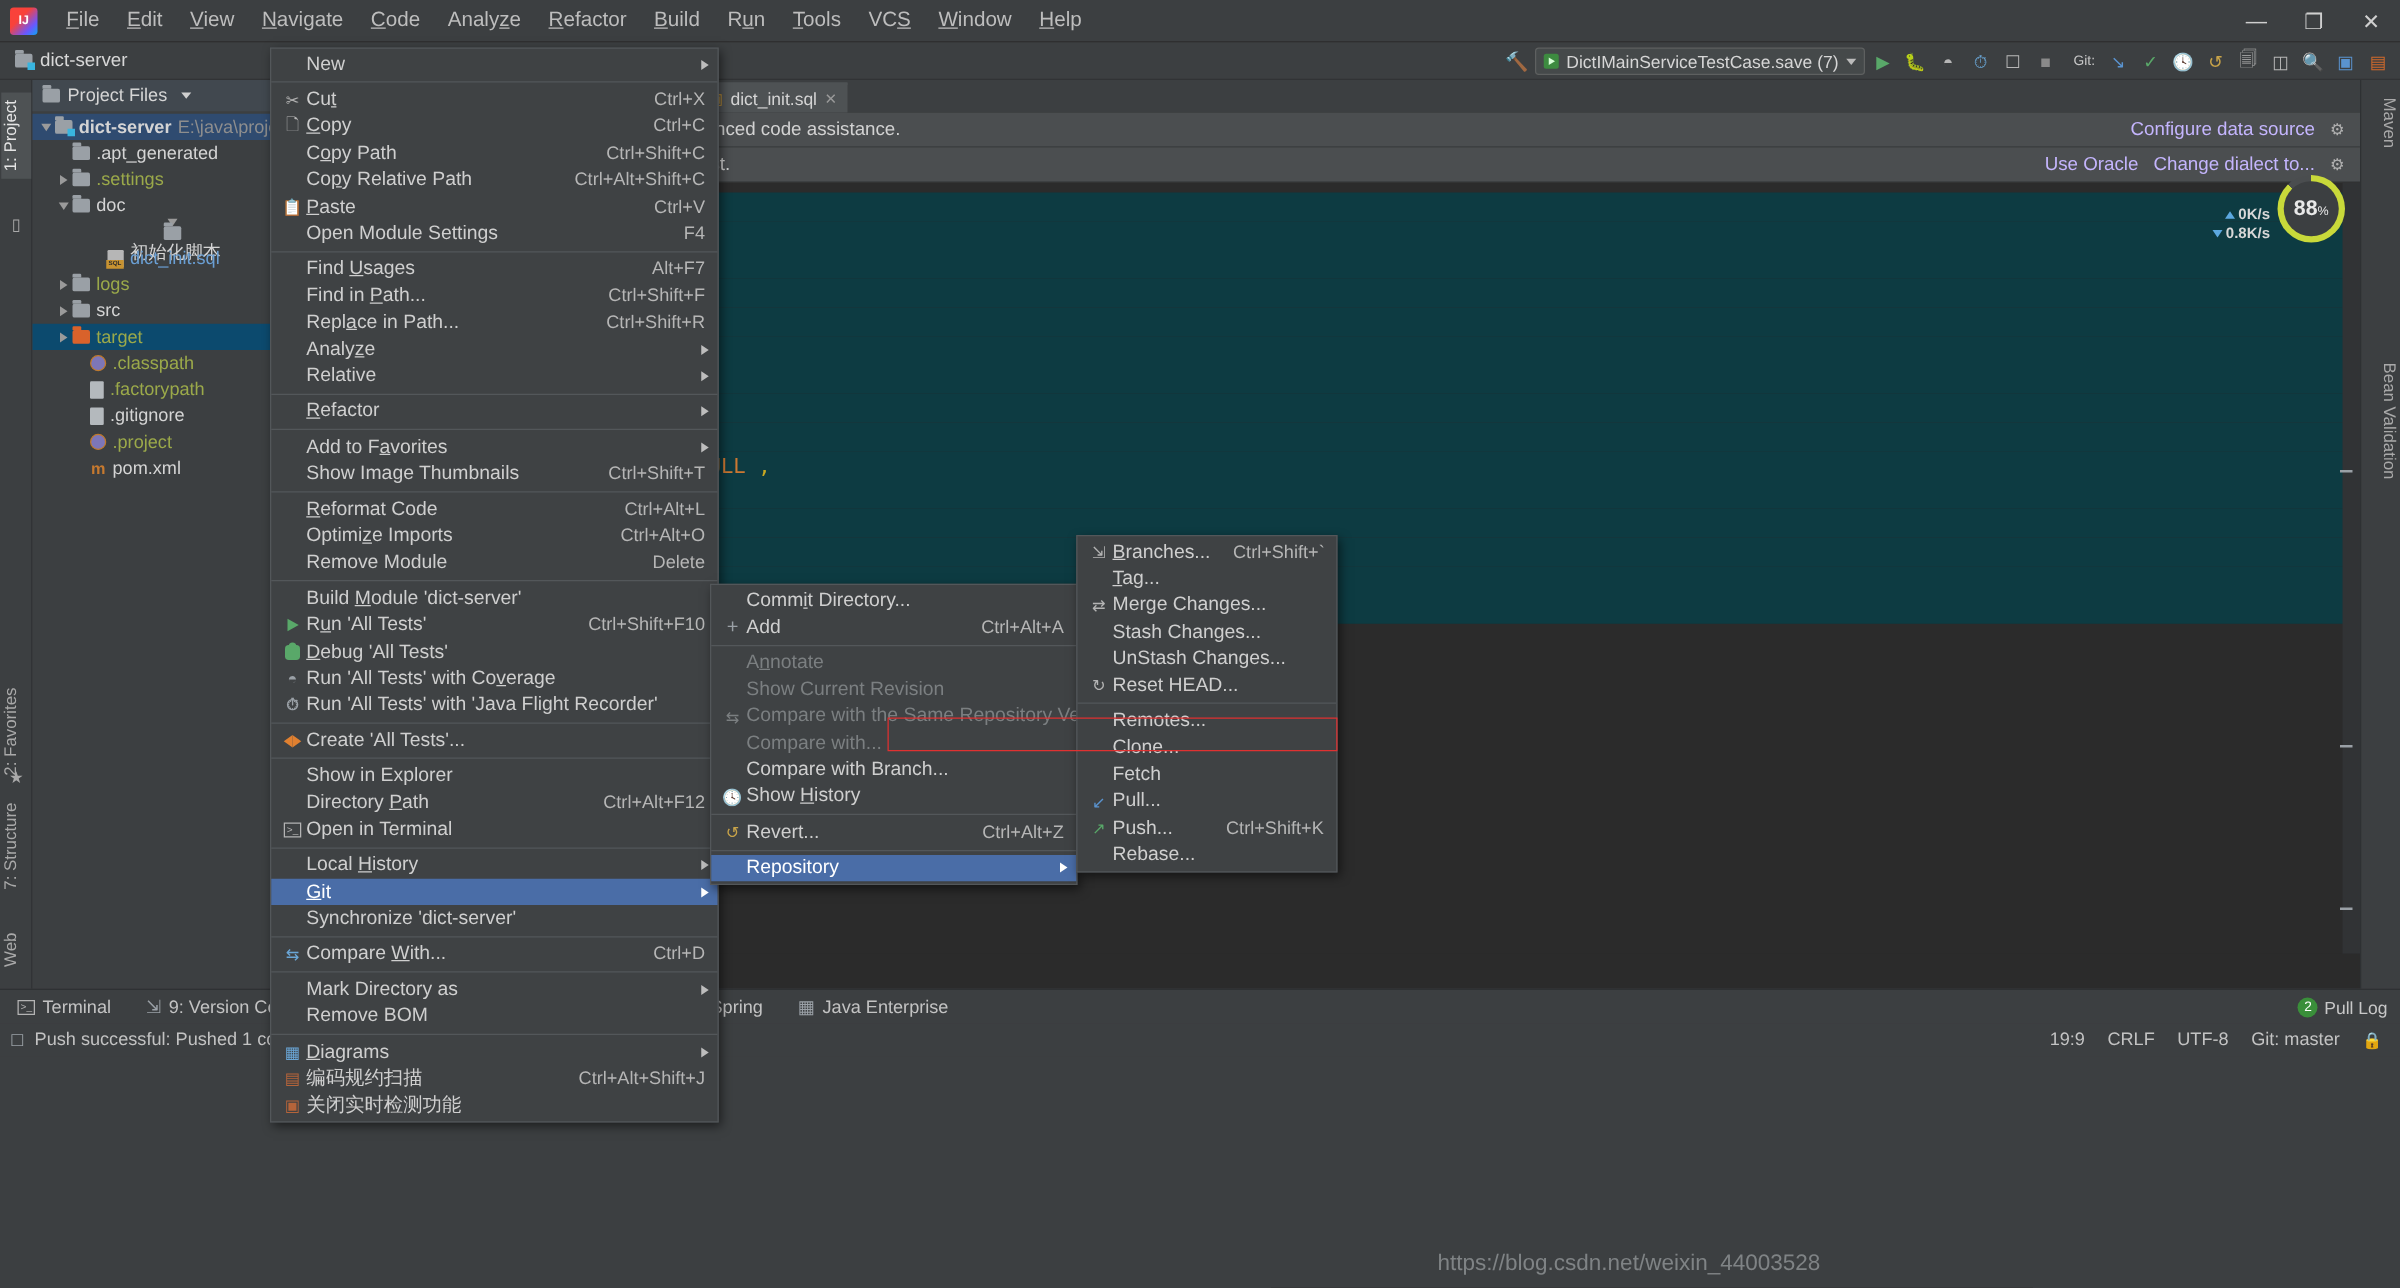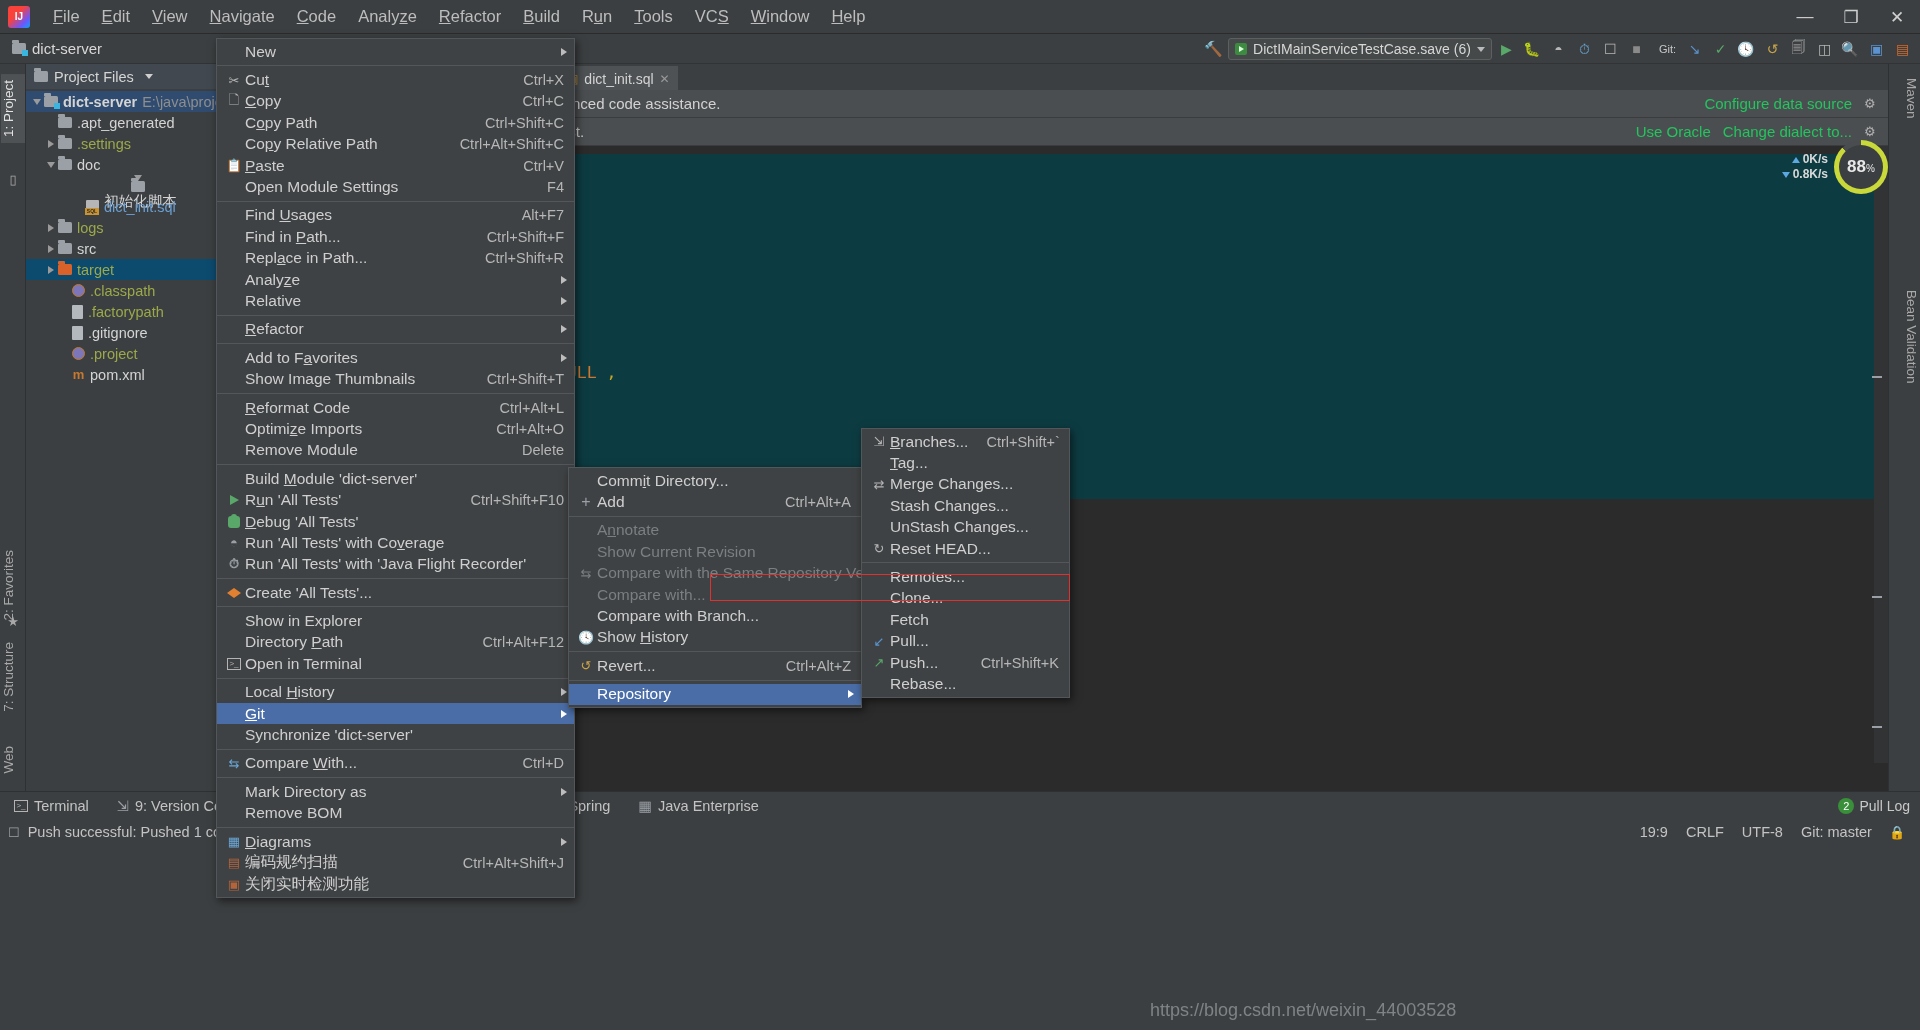--- a/index.html
+++ b/index.html
@@ -151,21 +151,21 @@
   .tabstrip { height: 26px; background: #3c3f41; display:flex; align-items:flex-end; }
   .etab {
     height: 24px; background:#4e5254; display:flex; align-items:center; gap:6px;
     padding: 0 8px; font-size:14px; color:#d4d4d4; border-top:2px solid #4e5254;
   }
   .notifbar {
     height: 28px; background:#4b4e50; display:flex; align-items:center;
     padding: 0 10px; font-size: 15px; color:#d2d2d2; border-bottom:1px solid #3a3c3e;
     justify-content: space-between;
   }
-  .notifbar .link { color:#22c55e; }
+  .notifbar .link { color:#c4b5fd; }
   .notifbar .right { display:flex; align-items:center; gap:12px; }
   .gear { width:14px;height:14px;color:#b0b0b0;font-size:13px;line-height:14px;}
   .code {
     position: relative; background:#2b2b2b; height: 617px; overflow:hidden;
     font-family: "DejaVu Sans Mono", monospace; font-size: 16.5px; line-height: 23px;
     padding: 8px 0 0 0;
   }
   .code .ln { white-space: pre; padding-left: 10px; }
   .code .sel { background:#0d3b42; }
   .kw { color:#cc7832; }
@@ -184,21 +184,21 @@
     position: absolute; right: 0; top: 64px; width: 32px; height: 727px;
     background: #3c3f41; border-left: 1px solid #2e3133;
   }
   .rtab {
     position:absolute; right:1px; width:26px;
     writing-mode: vertical-rl;
     font-size:13.5px; color:#a9a9a9; text-align:center; padding:6px 0; white-space:nowrap;
   }
 
   
-  .cpuwidget { position:absolute; right:32px; top:140px; display:flex; align-items:center; gap:6px; }
+  .cpuwidget { position:absolute; right:44px; top:140px; display:flex; align-items:flex-end; gap:6px; }
   .netstats { font-size:12px; color:#d8d8d8; line-height:15px; text-align:right; }
   .netstats .row { display:flex; align-items:center; justify-content:flex-end; gap:3px;}
   .arrup { width:0;height:0;border-left:4px solid transparent;border-right:4px solid transparent;border-bottom:6px solid #5ca8e0;}
   .arrdn { width:0;height:0;border-left:4px solid transparent;border-right:4px solid transparent;border-top:6px solid #5ca8e0;}
   .gauge {
     width:54px;height:54px;border-radius:50%;
     background: conic-gradient(#c9d93a 0deg 316deg, #4a4d4f 316deg 360deg);
     display:flex;align-items:center;justify-content:center; position:relative;
   }
   .gauge::after{
@@ -296,21 +296,21 @@
 
   <div class="navbar">
     <div class="crumb">
       <span class="folder-ic mod"></span>
       <span>dict-server</span>
     </div>
     <div class="toolbar-right">
       <div class="tb-ic" style="color:#7aa85c;font-size:15px;">🔨</div>
       <div class="runcombo">
         <span class="dot"></span>
-        <span>DictIMainServiceTestCase.save (6)</span>
+        <span>DictIMainServiceTestCase.save (7)</span>
         <span class="caret-dn"></span>
       </div>
       <div class="tb-ic" style="color:#59a869;">▶</div>
       <div class="tb-ic" style="color:#59a869;">🐛</div>
       <div class="tb-ic">◓</div>
       <div class="tb-ic" style="color:#6aa6d6;">⏱</div>
       <div class="tb-ic">☐</div>
       <div class="tb-ic" style="color:#8a8a8a;">■</div>
       <span class="git-label">Git:</span>
       <div class="tb-ic" style="color:#5a93cf;">↘</div>

